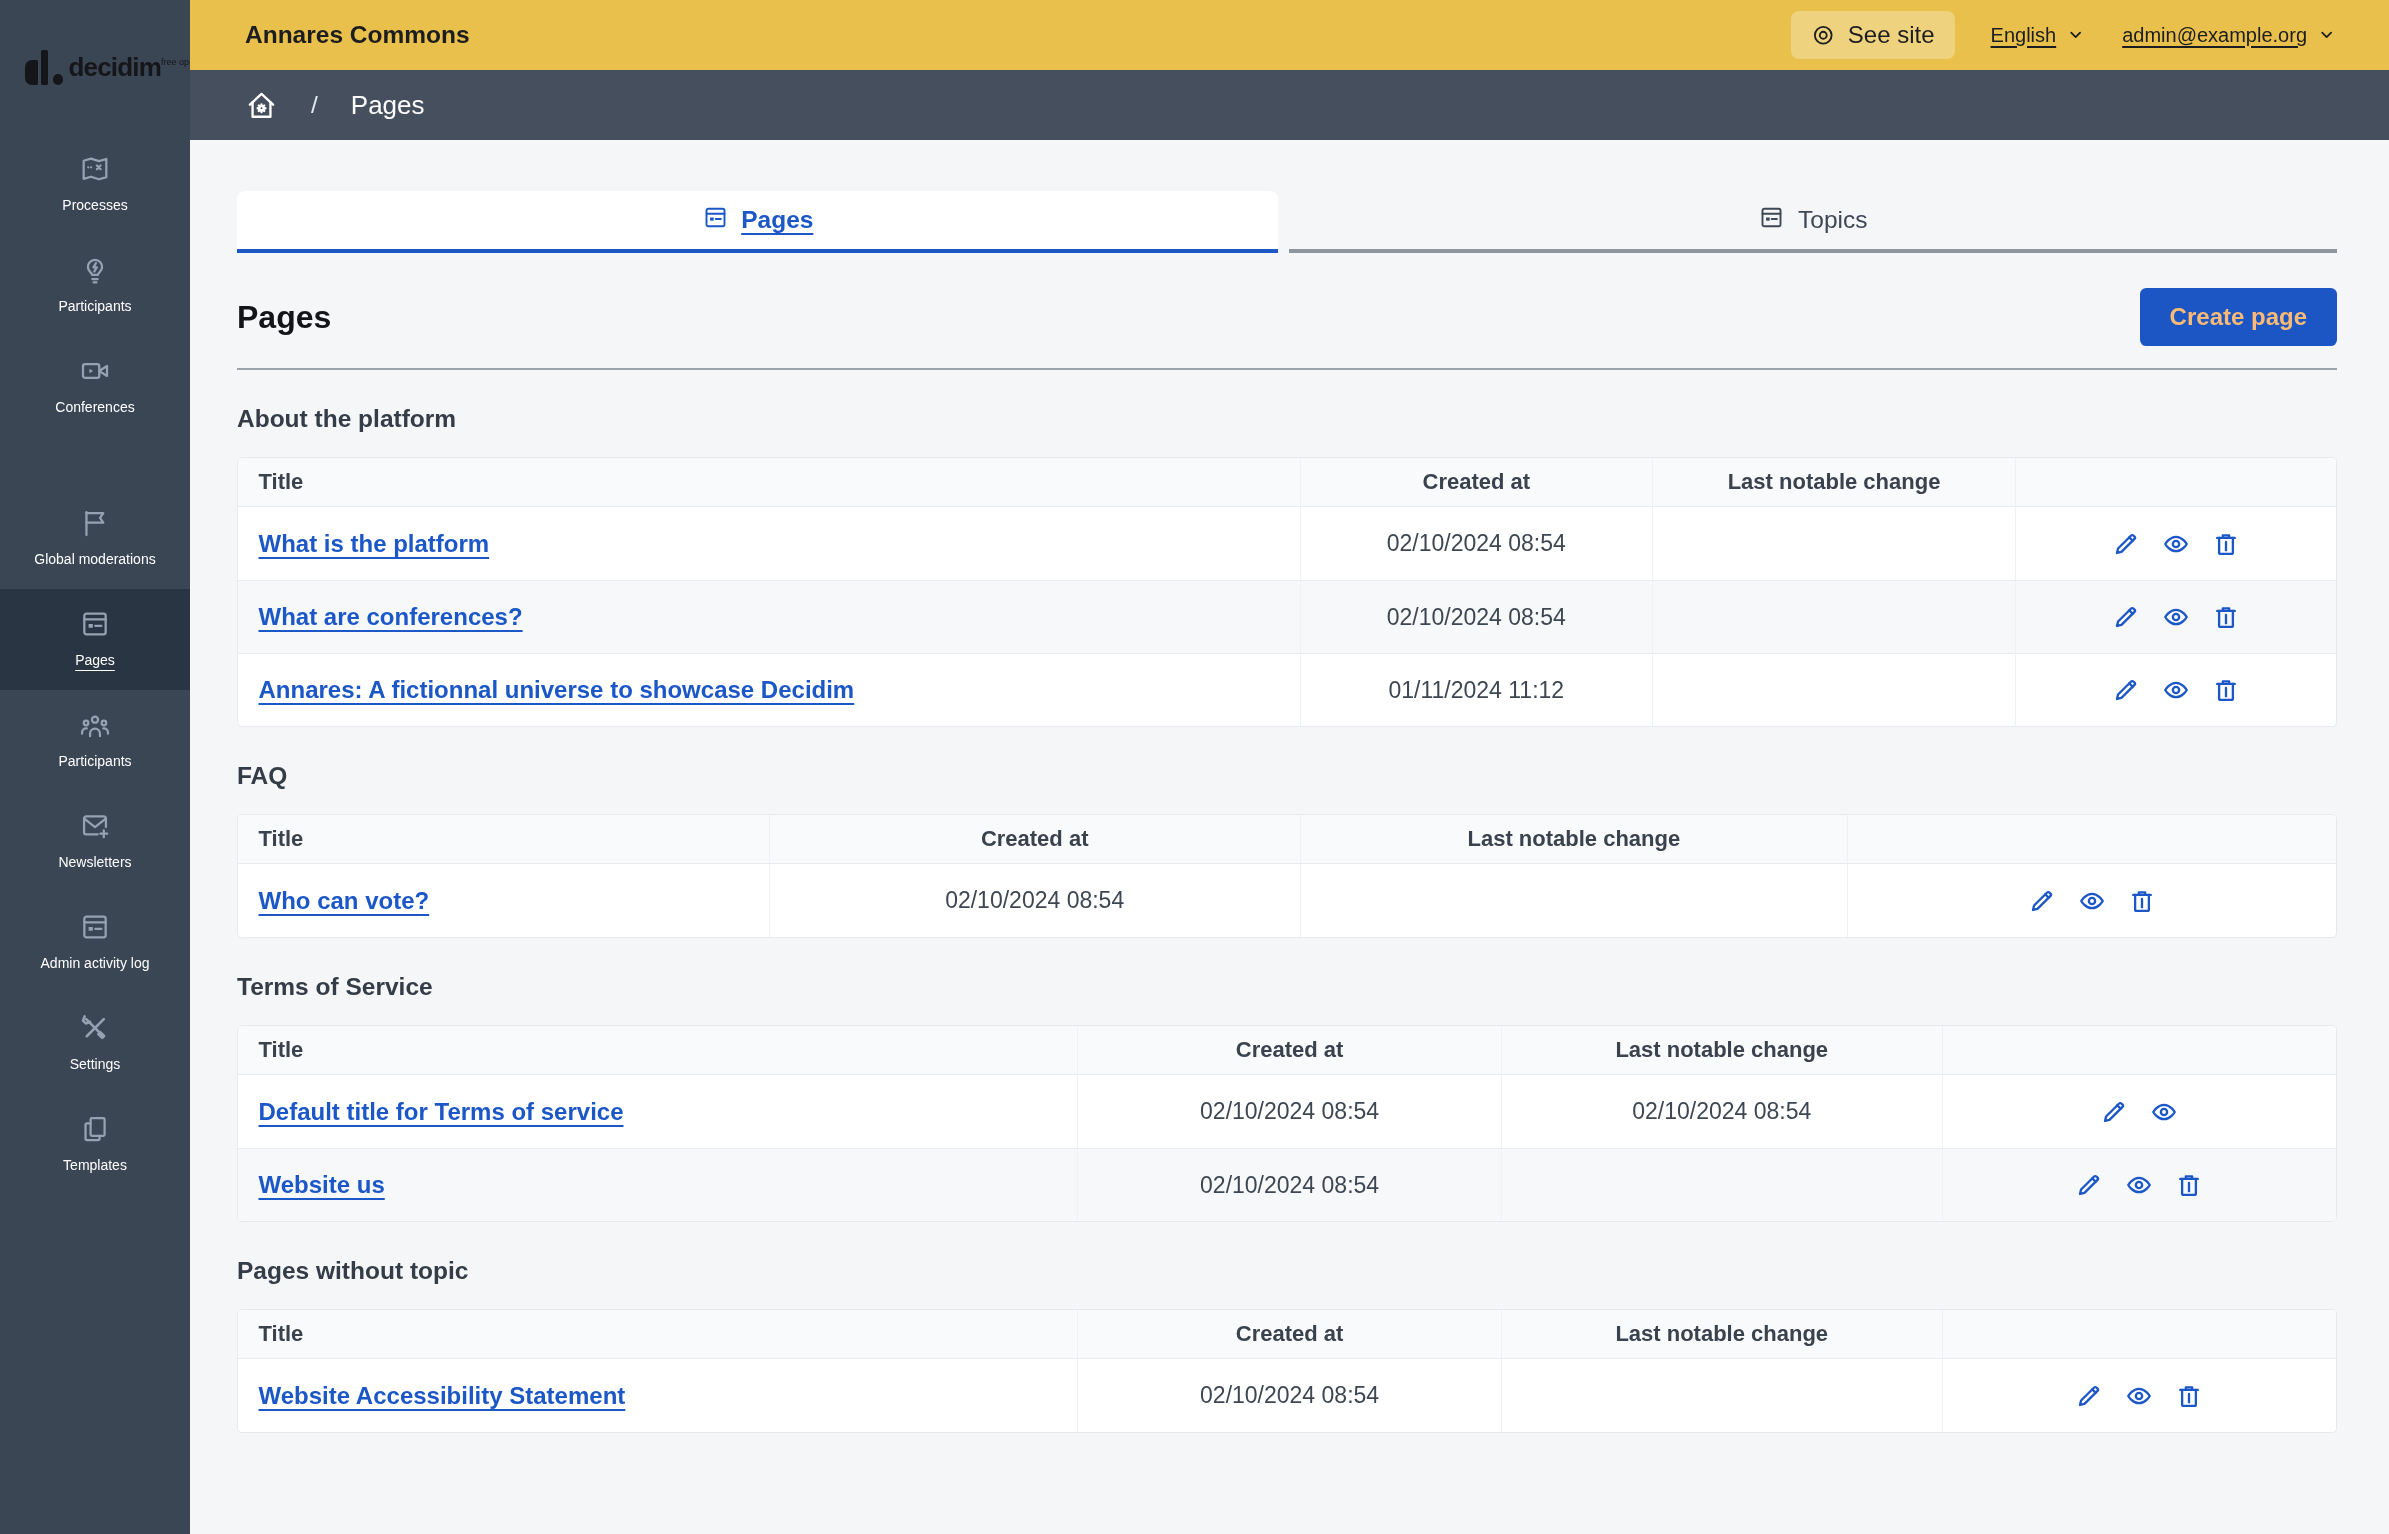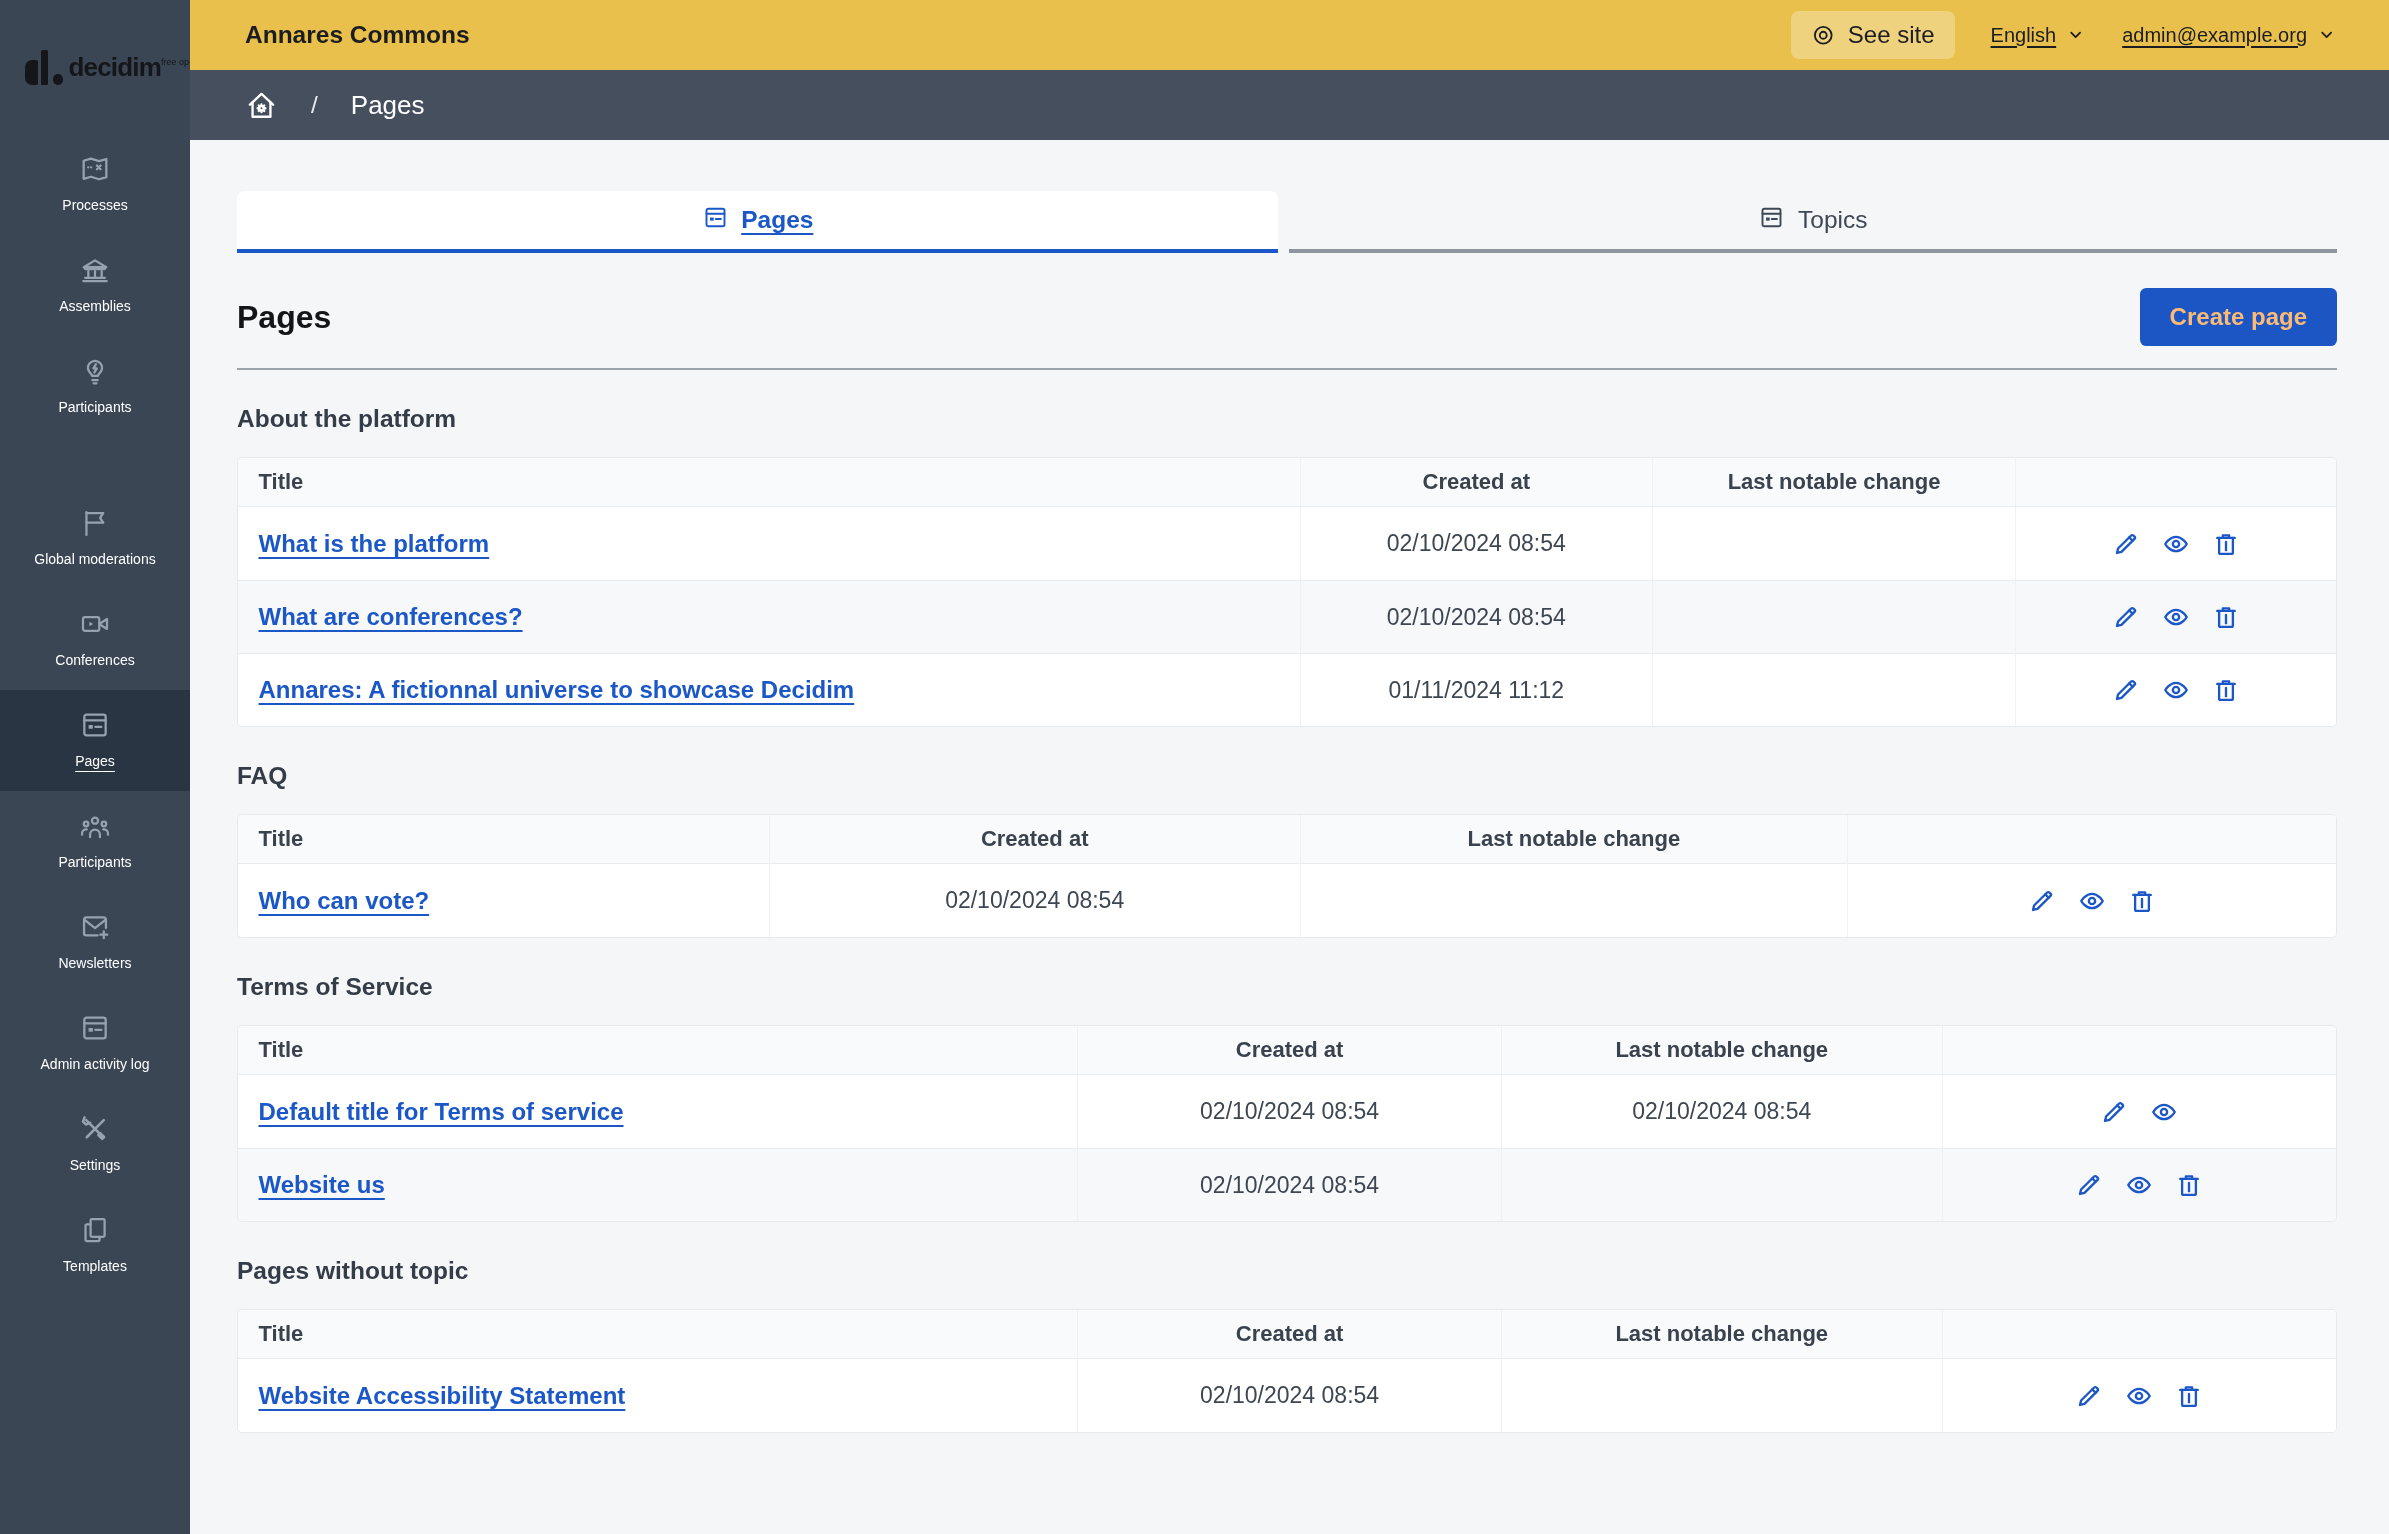--- a/index.html
+++ b/index.html
@@ -108,56 +108,45 @@
             <path d="M9 4.2 3.5 5.8v13.6L9 17.8l6 1.9 5.5-1.6V4.5L15 6.1 9 4.2z"></path>
             <path d="M6.9 10.7h.01M9.1 10.7h.01"></path>
             <path d="m13.4 9.4 2.8 2.8M16.2 9.4l-2.8 2.8"></path>
           </svg>
         </span>
         <span class="nav-label">Processes</span>
       </a>
       <a class="nav-item">
         <span class="nav-ic">
           <svg viewBox="0 0 24 24" fill="none" stroke="currentColor" stroke-linecap="round" stroke-linejoin="round" stroke-width="1.7">
-            <path d="M3.5 9.9 12 4.8l8.5 5.1"></path>
-            <path d="M4.6 9.9h14.8v1.4H4.6z"></path>
-            <path d="M7 12.8v4.4M12 12.8v4.4M17 12.8v4.4"></path>
-            <path d="M4.6 17.9h14.8M3.2 20.3h17.6"></path>
-          </svg>
-        </span>
-        <span class="nav-label">Assemblies</span>
-      </a>
-      <a class="nav-item">
-        <span class="nav-ic">
-          <svg viewBox="0 0 24 24" fill="none" stroke="currentColor" stroke-linecap="round" stroke-linejoin="round" stroke-width="1.7">
             <path d="M8.5 13.6a5.3 5.3 0 1 1 7 0c-.7.7-1.2 1.2-1.2 2H9.7c0-.8-.5-1.3-1.2-2z"></path>
             <path d="M10 18.8h4M10.9 21.2h2.2"></path>
             <path d="M12.7 6.9 10.8 10h2.6l-1.9 3.1"></path>
           </svg>
         </span>
         <span class="nav-label">Participants</span>
       </a>
-      <a class="nav-item gap">
-        <span class="nav-ic">
-          <svg viewBox="0 0 24 24" fill="none" stroke="currentColor" stroke-linecap="round" stroke-linejoin="round" stroke-width="1.7">
-            <path d="M5.6 21V3.8"></path>
-            <path d="M5.6 4.6h12.6l-2.4 3.6 2.4 3.6H5.6"></path>
-          </svg>
-        </span>
-        <span class="nav-label">Global moderations</span>
-      </a>
       <a class="nav-item">
         <span class="nav-ic">
           <svg viewBox="0 0 24 24" fill="none" stroke="currentColor" stroke-linecap="round" stroke-linejoin="round" stroke-width="1.7">
             <rect x="3" y="6.8" width="12.2" height="10.4" rx="1.6"></rect>
             <path d="M15.2 12 21 8.3v7.4L15.2 12z"></path>
             <path d="m10.6 12-2.8-1.7v3.4l2.8-1.7z" fill="currentColor" stroke="none"></path>
           </svg>
         </span>
         <span class="nav-label">Conferences</span>
+      </a>
+      <a class="nav-item gap">
+        <span class="nav-ic">
+          <svg viewBox="0 0 24 24" fill="none" stroke="currentColor" stroke-linecap="round" stroke-linejoin="round" stroke-width="1.7">
+            <path d="M5.6 21V3.8"></path>
+            <path d="M5.6 4.6h12.6l-2.4 3.6 2.4 3.6H5.6"></path>
+          </svg>
+        </span>
+        <span class="nav-label">Global moderations</span>
       </a>
       <a class="nav-item active">
         <span class="nav-ic">
           <svg viewBox="0 0 24 24" fill="none" stroke="currentColor" stroke-linecap="round" stroke-linejoin="round" stroke-width="1.7">
             <rect x="4" y="4.2" width="16" height="15.6" rx="1.6"></rect>
             <path d="M4 8.6h16"></path>
             <rect x="7.2" y="12" width="3.2" height="2.8" fill="currentColor" stroke="none"></rect>
             <path d="M12.2 13.4h4.6"></path>
           </svg>
         </span>

